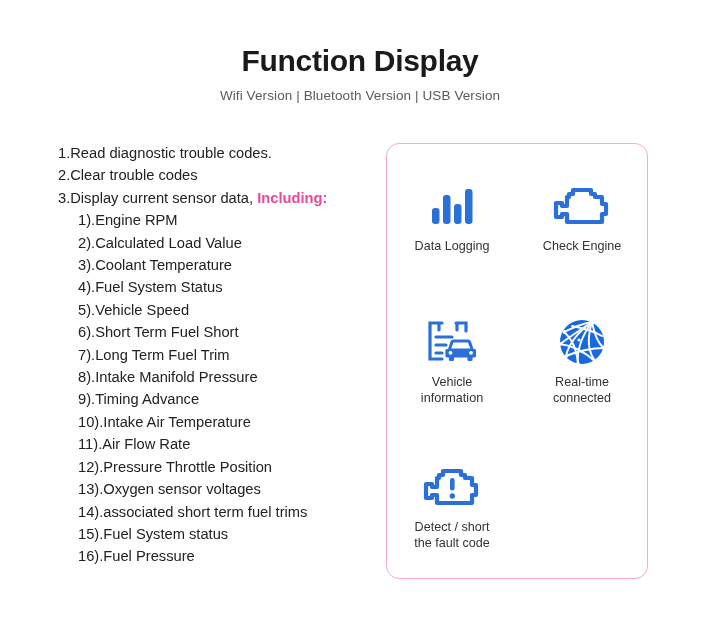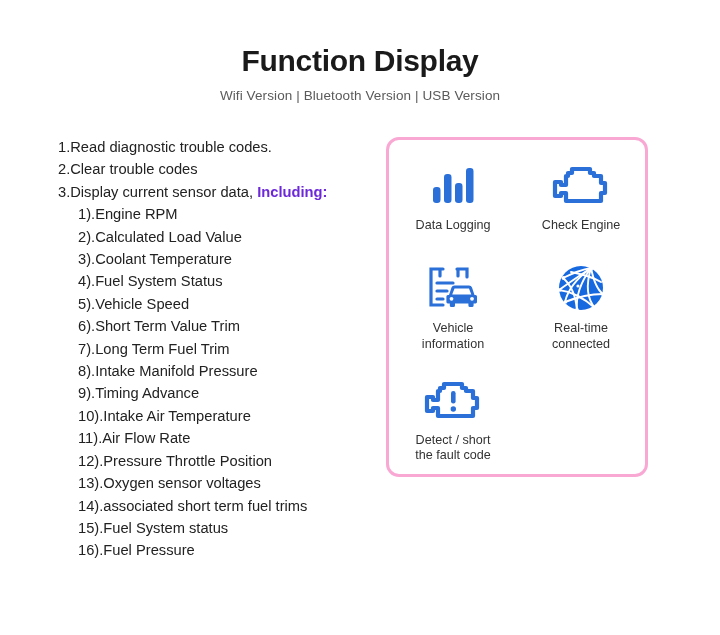--- a/index.html
+++ b/index.html
@@ -32,21 +32,21 @@
   #page-subtitle {
     font-size: 13.5px;
     color: #5a5a5a;
     margin-top: 11px;
     letter-spacing: 0.1px;
   }
 
   
   #content {
     position: absolute;
-    top: 128px;
+    top: 134px;
     left: 0;
     width: 720px;
     height: 470px;
   }
 
   
   #feature-list {
     position: absolute;
     left: 58px;
     top: 8px;
@@ -54,32 +54,32 @@
   }
   .list-line {
     font-size: 14.7px;
     line-height: 22.4px;
     color: #222222;
     white-space: nowrap;
   }
   .list-line.level-1 { padding-left: 0px; }
   .list-line.level-2 { padding-left: 20px; }
   .including {
-    color: #6d28d9;
+    color: #ec4899;
     font-weight: bold;
   }
 
   
   #icon-panel {
     position: absolute;
     left: 386px;
     top: 9px;
     width: 262px;
-    height: 340px;
-    border: 3px solid #f9a8d4;
+    height: 436px;
+    border: 1px solid #f9a8d4;
     border-radius: 13px;
     box-sizing: border-box;
   }
   #icon-grid {
     position: absolute;
     left: 0;
     top: 0;
     width: 100%;
     height: 100%;
     display: grid;
@@ -143,21 +143,21 @@
     <div class="list-line level-2">
       <span>3).</span><span>Coolant Temperature</span>
     </div>
     <div class="list-line level-2">
       <span>4).</span><span>Fuel System Status</span>
     </div>
     <div class="list-line level-2">
       <span>5).</span><span>Vehicle Speed</span>
     </div>
     <div class="list-line level-2">
-      <span>6).</span><span>Short Term Value Trim</span>
+      <span>6).</span><span>Short Term Fuel Short</span>
     </div>
     <div class="list-line level-2">
       <span>7).</span><span>Long Term Fuel Trim</span>
     </div>
     <div class="list-line level-2">
       <span>8).</span><span>Intake Manifold Pressure</span>
     </div>
     <div class="list-line level-2">
       <span>9).</span><span>Timing Advance</span>
     </div>

